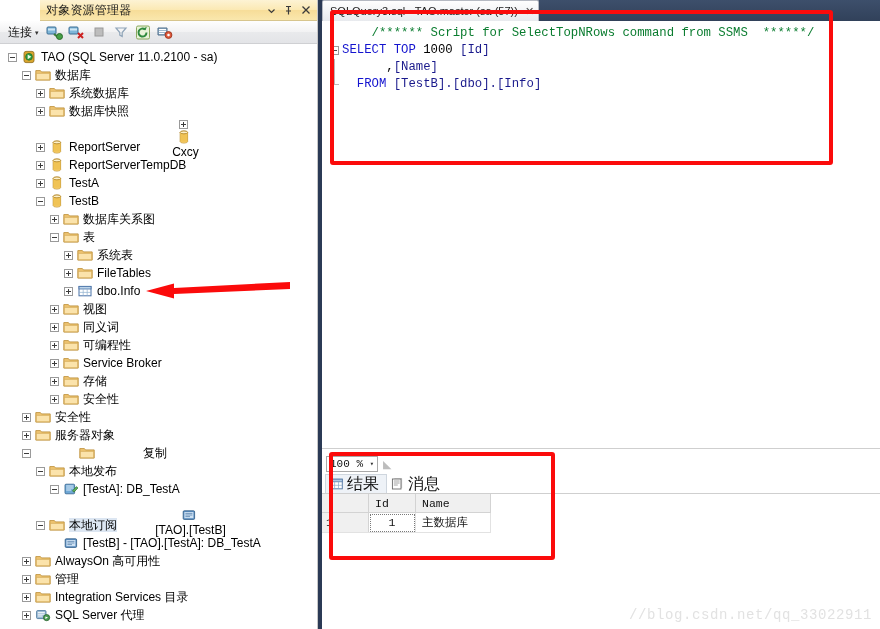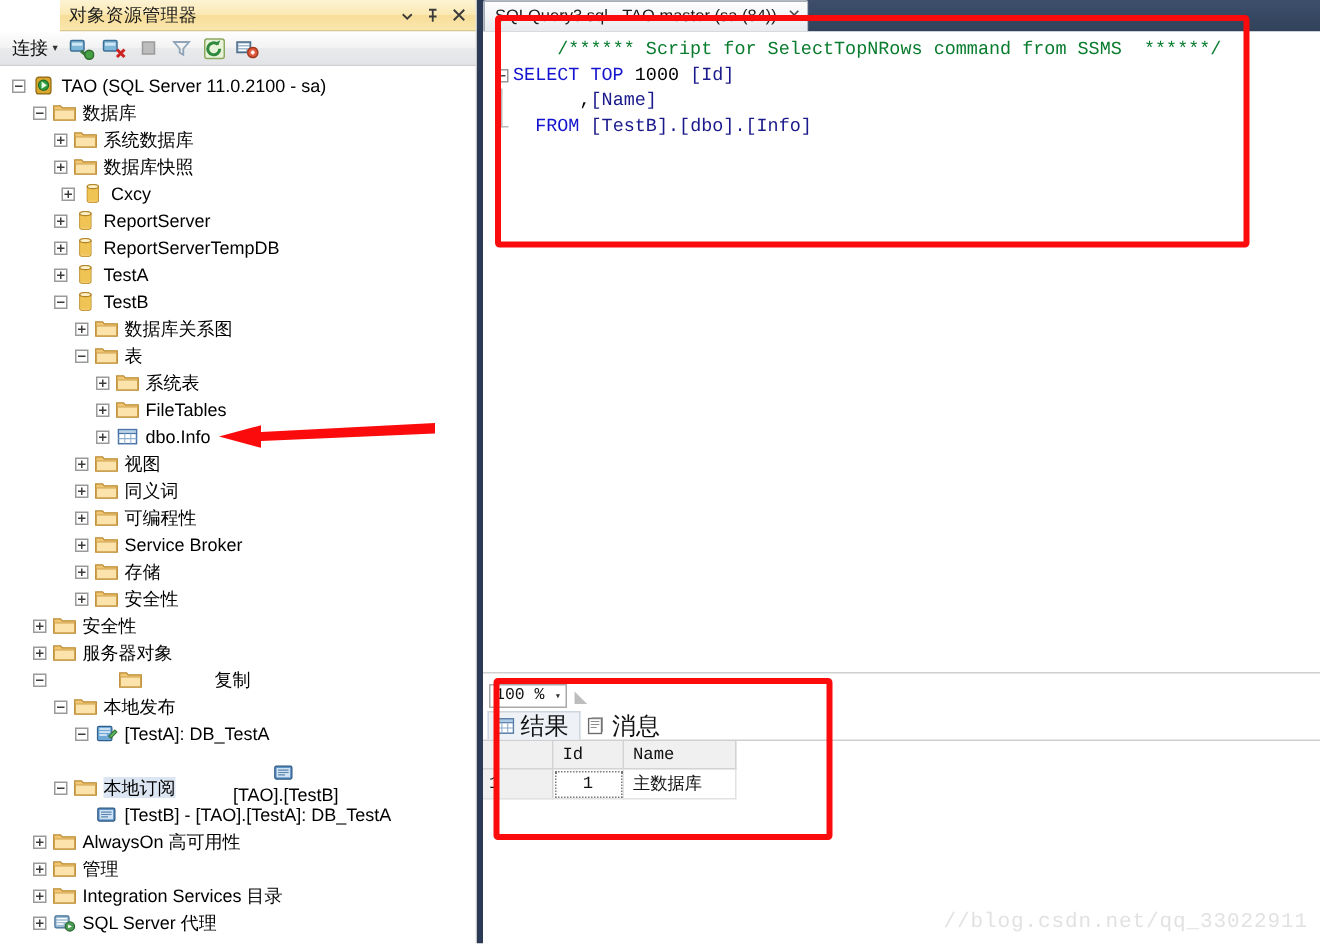--- a/index.html
+++ b/index.html
@@ -255,21 +255,21 @@
         <div class="node" style="padding-left: 36px;">
           <span class="exp plus"></span>
           <span class="ico">
             <svg width="16" height="14" viewBox="0 0 16 14">
               <path d="M0.8 2.6 h4.6 l1.1 1.3 h8.7 v8.2 h-14.4z" fill="#f0c674" stroke="#b9892f" stroke-width="0.8"></path>
               <path d="M1.3 5.3 h13.4 v6.5 h-13.4z" fill="#fbe3ab" stroke="#cfa34f" stroke-width="0.7"></path>
             </svg>
           </span>
           <span class="lbl">数据库快照</span>
         </div>
-        <div class="node" style="padding-left: 41px;">
+        <div class="node" style="padding-left: 54px; flex-direction: column;">
           <span class="exp plus"></span>
           <span class="ico">
             <svg width="16" height="14" viewBox="0 0 16 14">
               <path d="M4.2 2.3 h7.4 v9.4 h-7.4z" fill="#f2c75c"></path>
               <ellipse cx="7.9" cy="2.4" rx="3.7" ry="1.4" fill="#fae7b0" stroke="#b08322" stroke-width="0.8"></ellipse>
               <path d="M4.2 2.4 v9.2 a3.7 1.4 0 0 0 7.4 0 v-9.2" fill="none" stroke="#b08322" stroke-width="0.8"></path>
               <path d="M4.2 2.4 v9.2 a3.7 1.4 0 0 0 7.4 0 v-9.2 z" fill="#f0c254" opacity="0.85"></path>
               <ellipse cx="7.9" cy="2.4" rx="3.7" ry="1.4" fill="#fdf0c9" stroke="#b08322" stroke-width="0.8"></ellipse>
             </svg>
           </span>
@@ -563,21 +563,21 @@
           </span>
           <span class="lbl">SQL Server 代理</span>
         </div>
       </div>
   </div>
 
   <div class="right">
 
     <div class="tabstrip">
       <div class="tab">
-        <span>SQLQuery3.sql - TAO.master (sa (84))</span>
+        <span>SQLQuery3.sql - TAO.master (sa (57))</span>
         <span class="tab-close">✕</span>
       </div>
     </div>
 
     <div class="editor">
       <div class="code" id="code-area"><div class="ln"><span class="gutter"></span><span>    </span><span class="c-com">/****** Script for SelectTopNRows command from SSMS  ******/</span></div><div class="ln"><span class="gutter"><span class="foldbox"></span></span><span></span><span class="c-kw">SELECT TOP </span><span class="c-plain">1000 </span><span class="c-id">[Id]</span></div><div class="ln"><span class="gutter"><span class="foldline full"></span></span><span>      </span><span class="c-plain">,</span><span class="c-id">[Name]</span></div><div class="ln"><span class="gutter"><span class="foldline end"></span></span><span>  </span><span class="c-kw">FROM </span><span class="c-id">[TestB].[dbo].[Info]</span></div></div>
     </div>
 
     <div class="zoombar">
       <div class="zoomsel">

